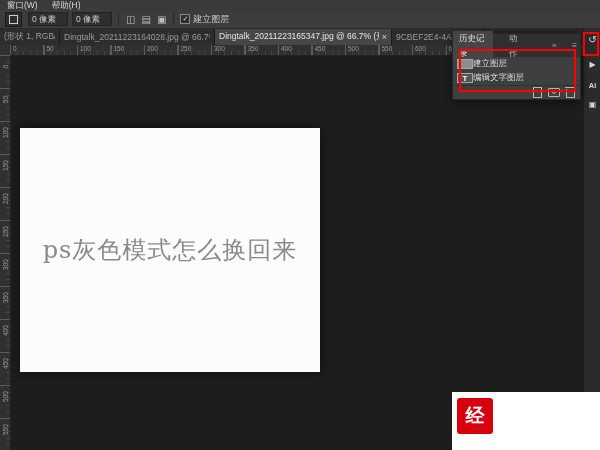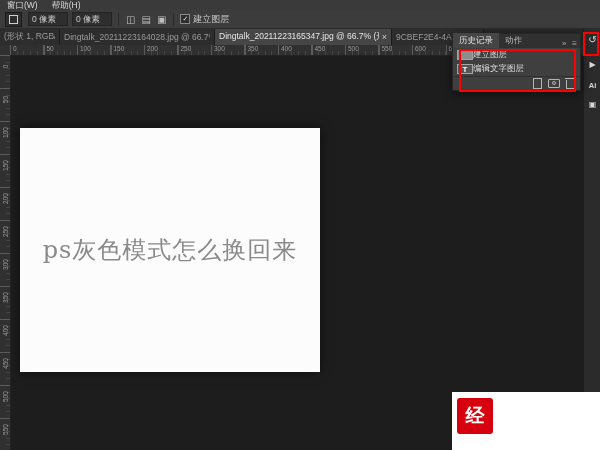--- a/index.html
+++ b/index.html
@@ -49,21 +49,21 @@
   .artboard{position:absolute;left:10px;top:73px;width:300px;height:244px;background:#fcfcfc;
             box-shadow:0 0 10px rgba(0,0,0,.55);display:flex;align-items:center;justify-content:center;}
   .doc-text{font-family:"DejaVu Serif","Liberation Serif",serif;font-size:24px;color:#8a8a8a;letter-spacing:1px;}
   
   .dock{position:absolute;left:583px;top:29px;width:17px;height:421px;background:#2b2b2b;
         border-left:1px solid #1e1e1e;z-index:4;}
   .dock-ic{position:absolute;left:0;width:17px;text-align:center;color:#d8d8d8;}
   
   .panel{position:absolute;left:452px;top:33px;width:129px;background:#3f3f3f;
          border:1px solid #262626;box-shadow:0 2px 8px rgba(0,0,0,.5);z-index:5;box-sizing:border-box;}
-  .p-head{height:14px;background:#303030;display:flex;align-items:flex-end;}
+  .p-head{height:23px;background:#303030;display:flex;align-items:center;gap:10px;}
   .p-tab{font-size:8.5px;line-height:15px;padding:0 6px;color:#bbbbbb;}
   .p-tab.active{background:#454545;color:#e2e2e2;}
   .p-head .spacer{flex:1;}
   .p-hic{font-size:8px;color:#aaaaaa;padding:0 3px;}
   .p-row{height:14px;display:flex;align-items:center;padding-left:4px;
          font-size:8.5px;color:#dedede;}
   .p-row.sel{background:#5a5a5a;}
   .thumb{width:16px;height:10px;background:#8d8d8d;border:1px solid #a5a5a5;flex:0 0 auto;
          font-size:8px;line-height:10px;text-align:center;color:#ffffff;font-weight:bold;box-sizing:border-box;}
   .thumb.txt{background:#555555;}

